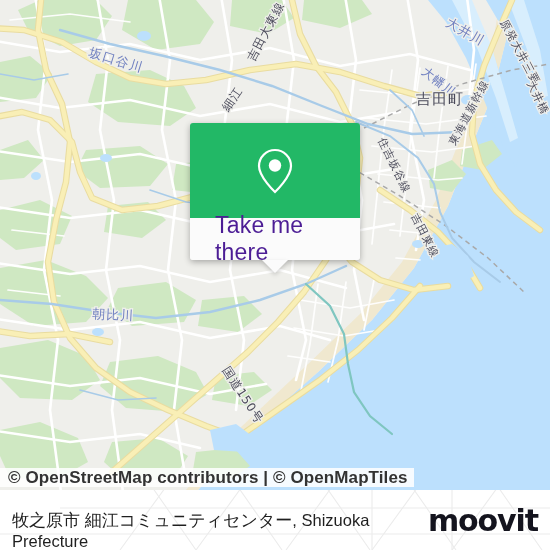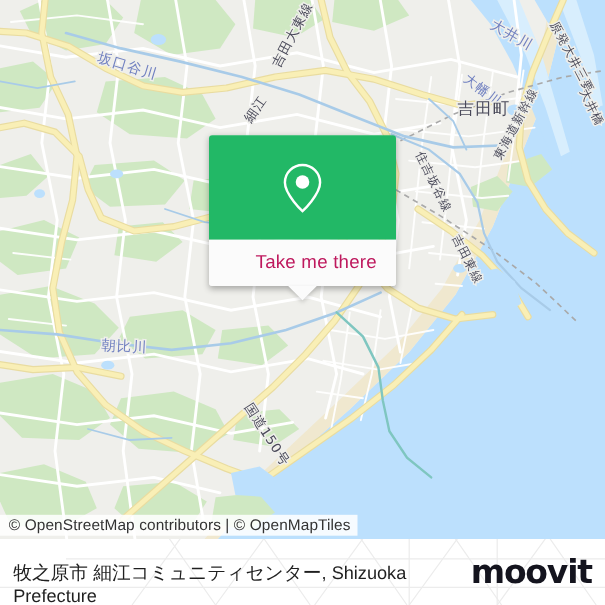--- a/index.html
+++ b/index.html
@@ -11,43 +11,43 @@
   #page{position:relative;width:550px;height:550px;overflow:hidden;background:#fff;}
 
   
   #map{position:absolute;left:0;top:0;width:550px;height:490px;overflow:hidden;background:#efefeb;}
   #map svg{display:block;width:550px;height:490px;}
 
   
   #attrib{
     position:absolute;left:0;top:468px;
     background:rgba(255,255,255,.86);
-    font-size:14px;color:#333;
+    font-size:17px;color:#333;
     padding:3px 6px 3px 8px;line-height:13px;
-    white-space:nowrap;letter-spacing:.1px;
+    white-space:nowrap;letter-spacing:.1px;font-weight:bold;
   }
 
   
   #card{
     position:absolute;left:190px;top:123px;width:170px;
     border-radius:3px;
     box-shadow:0 2px 6px rgba(0,0,0,.30);
     overflow:visible;
   }
   #card-green{
     background:#22b866;height:95px;
     border-radius:3px 3px 0 0;
     display:flex;align-items:center;justify-content:center;
   }
   #card-pin{width:42px;height:48px;display:block;}
   #card-foot{
     background:#fbfbfb;height:42px;border-radius:0 0 3px 3px;
     display:flex;align-items:center;justify-content:center;position:relative;
   }
-  #card-foot-label{font-size:17px;color:#be185d;letter-spacing:.2px;margin-left:25px;}
+  #card-foot-label{font-size:23px;color:#4c1d95;letter-spacing:.2px;margin-left:25px;}
   #card-tail{
     position:absolute;left:50%;transform:translateX(-50%);
     bottom:-13px;width:0;height:0;
     border-left:13px solid transparent;border-right:13px solid transparent;
     border-top:13px solid #fbfbfb;
     filter:drop-shadow(0 2px 2px rgba(0,0,0,.18));
   }
 
   
   #footer{

